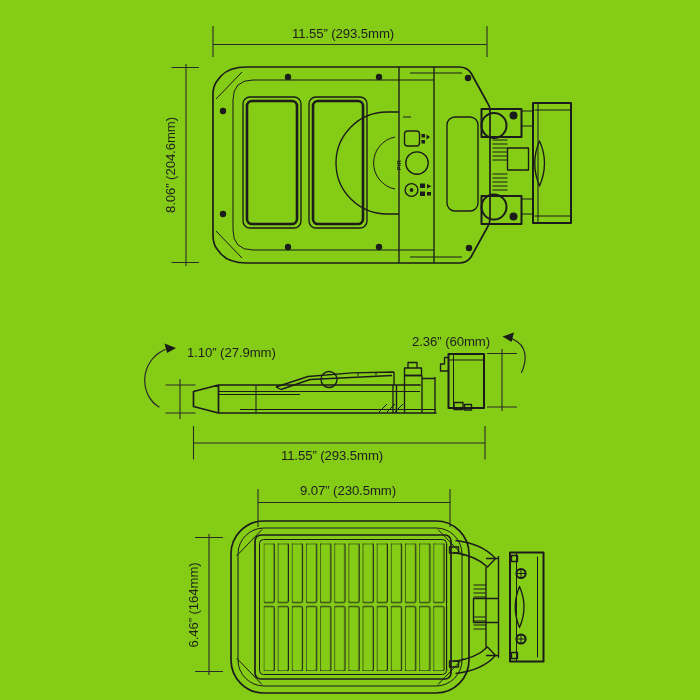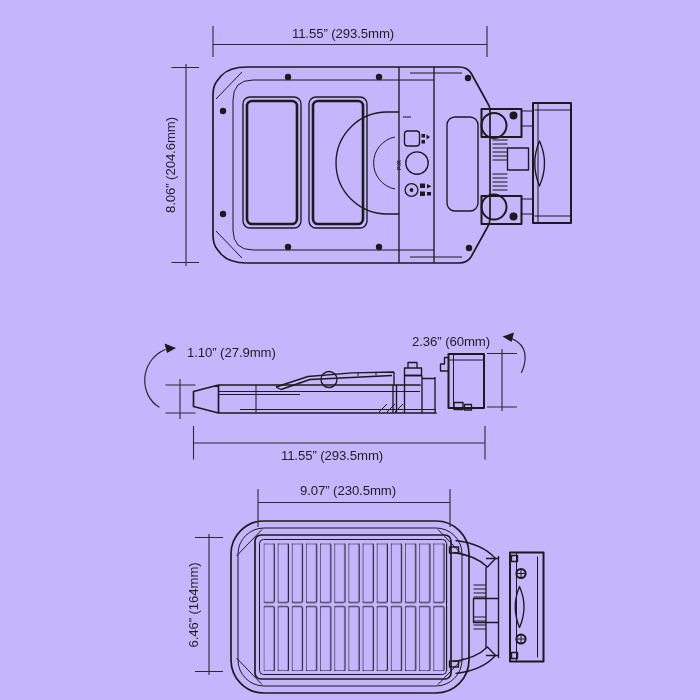--- a/index.html
+++ b/index.html
@@ -1,16 +1,16 @@
 <!DOCTYPE html>
 <html><head>
 <meta charset="utf-8">
 <style>
   html,body { margin:0; padding:0; background:#ffffff; }
-  .canvas { position:relative; width:700px; height:700px; background:#c4b5fd; overflow:hidden;text-align:right; }
+  .canvas { position:relative; width:700px; height:700px; background:#84cc16; overflow:hidden;text-align:right; }
   svg { display:block; }
   .ol  { fill:none; stroke:#1b1b1b; stroke-width:1.7; stroke-linejoin:round; stroke-linecap:round; }
   .ol2 { fill:none; stroke:#1b1b1b; stroke-width:2;   stroke-linejoin:round; }
   .md  { fill:none; stroke:#1b1b1b; stroke-width:1.35; stroke-linejoin:round; }
   .th  { fill:none; stroke:#1b1b1b; stroke-width:1;   stroke-linejoin:round; }
   .led { fill:none; stroke:#1b1b1b; stroke-width:2.6; }
   .dim { fill:none; stroke:#2b2b2b; stroke-width:1.1; stroke-linecap:butt; }
   .arr { fill:none; stroke:#2b2b2b; stroke-width:1.2; stroke-linecap:round; }
   .fil { fill:#1b1b1b; stroke:none; }
   text.t  { font-family:"Liberation Sans",sans-serif; font-size:13.2px; fill:#1f1f1f; letter-spacing:-0.1px; }

